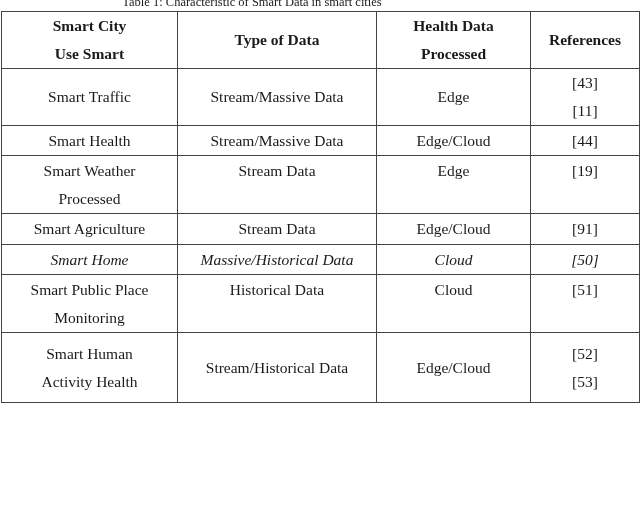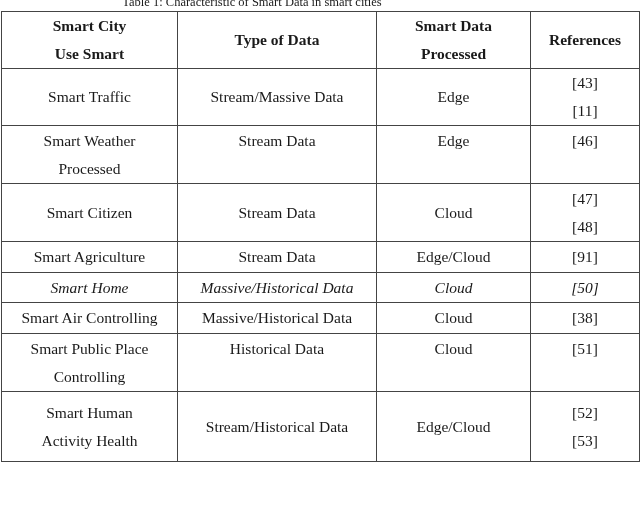--- a/index.html
+++ b/index.html
@@ -33,21 +33,21 @@
   <thead>
     <tr style="height:57px">
       <th>
         <span class="ln">Smart City</span>
         <span class="ln">Use Smart</span>
       </th>
       <th>
         <span class="ln">Type of Data</span>
       </th>
       <th>
-        <span class="ln">Smart Data</span>
+        <span class="ln">Health Data</span>
         <span class="ln">Processed</span>
       </th>
       <th>
         <span class="ln">References</span>
       </th>
     </tr>
   </thead>
   <tbody id="tbody">
       <tr style="height: 57px;">
         <td class="v-mid">
@@ -57,48 +57,47 @@
           <span class="ln">Stream/Massive Data</span>
         </td>
         <td class="v-mid">
           <span class="ln">Edge</span>
         </td>
         <td class="v-mid">
           <span class="ln">[43]</span>
           <span class="ln">[11]</span>
         </td>
       </tr>
+      <tr style="height: 30px;">
+        <td class="v-mid">
+          <span class="ln">Smart Health</span>
+        </td>
+        <td class="v-mid">
+          <span class="ln">Stream/Massive Data</span>
+        </td>
+        <td class="v-mid">
+          <span class="ln">Edge/Cloud</span>
+        </td>
+        <td class="v-mid">
+          <span class="ln">[44]</span>
+        </td>
+      </tr>
       <tr style="height: 57px;">
         <td class="v-top">
           <span class="ln">Smart Weather</span>
           <span class="ln">Processed</span>
         </td>
         <td class="v-top">
           <span class="ln">Stream Data</span>
         </td>
         <td class="v-top">
           <span class="ln">Edge</span>
         </td>
         <td class="v-top">
-          <span class="ln">[46]</span>
-        </td>
-      </tr>
-      <tr style="height: 58px;">
-        <td class="v-mid">
-          <span class="ln">Smart Citizen</span>
-        </td>
-        <td class="v-mid">
-          <span class="ln">Stream Data</span>
-        </td>
-        <td class="v-mid">
-          <span class="ln">Cloud</span>
-        </td>
-        <td class="v-mid">
-          <span class="ln">[47]</span>
-          <span class="ln">[48]</span>
+          <span class="ln">[19]</span>
         </td>
       </tr>
       <tr style="height: 31px;">
         <td class="v-mid">
           <span class="ln">Smart Agriculture</span>
         </td>
         <td class="v-mid">
           <span class="ln">Stream Data</span>
         </td>
         <td class="v-mid">
@@ -115,38 +114,24 @@
         <td class="v-mid">
           <span class="ln">Massive/Historical Data</span>
         </td>
         <td class="v-mid">
           <span class="ln">Cloud</span>
         </td>
         <td class="v-mid">
           <span class="ln">[50]</span>
         </td>
       </tr>
-      <tr style="height: 31px;">
-        <td class="v-mid">
-          <span class="ln">Smart Air Controlling</span>
-        </td>
-        <td class="v-mid">
-          <span class="ln">Massive/Historical Data</span>
-        </td>
-        <td class="v-mid">
-          <span class="ln">Cloud</span>
-        </td>
-        <td class="v-mid">
-          <span class="ln">[38]</span>
-        </td>
-      </tr>
       <tr style="height: 57px;">
         <td class="v-top">
           <span class="ln">Smart Public Place</span>
-          <span class="ln">Controlling</span>
+          <span class="ln">Monitoring</span>
         </td>
         <td class="v-top">
           <span class="ln">Historical Data</span>
         </td>
         <td class="v-top">
           <span class="ln">Cloud</span>
         </td>
         <td class="v-top">
           <span class="ln">[51]</span>
         </td>

